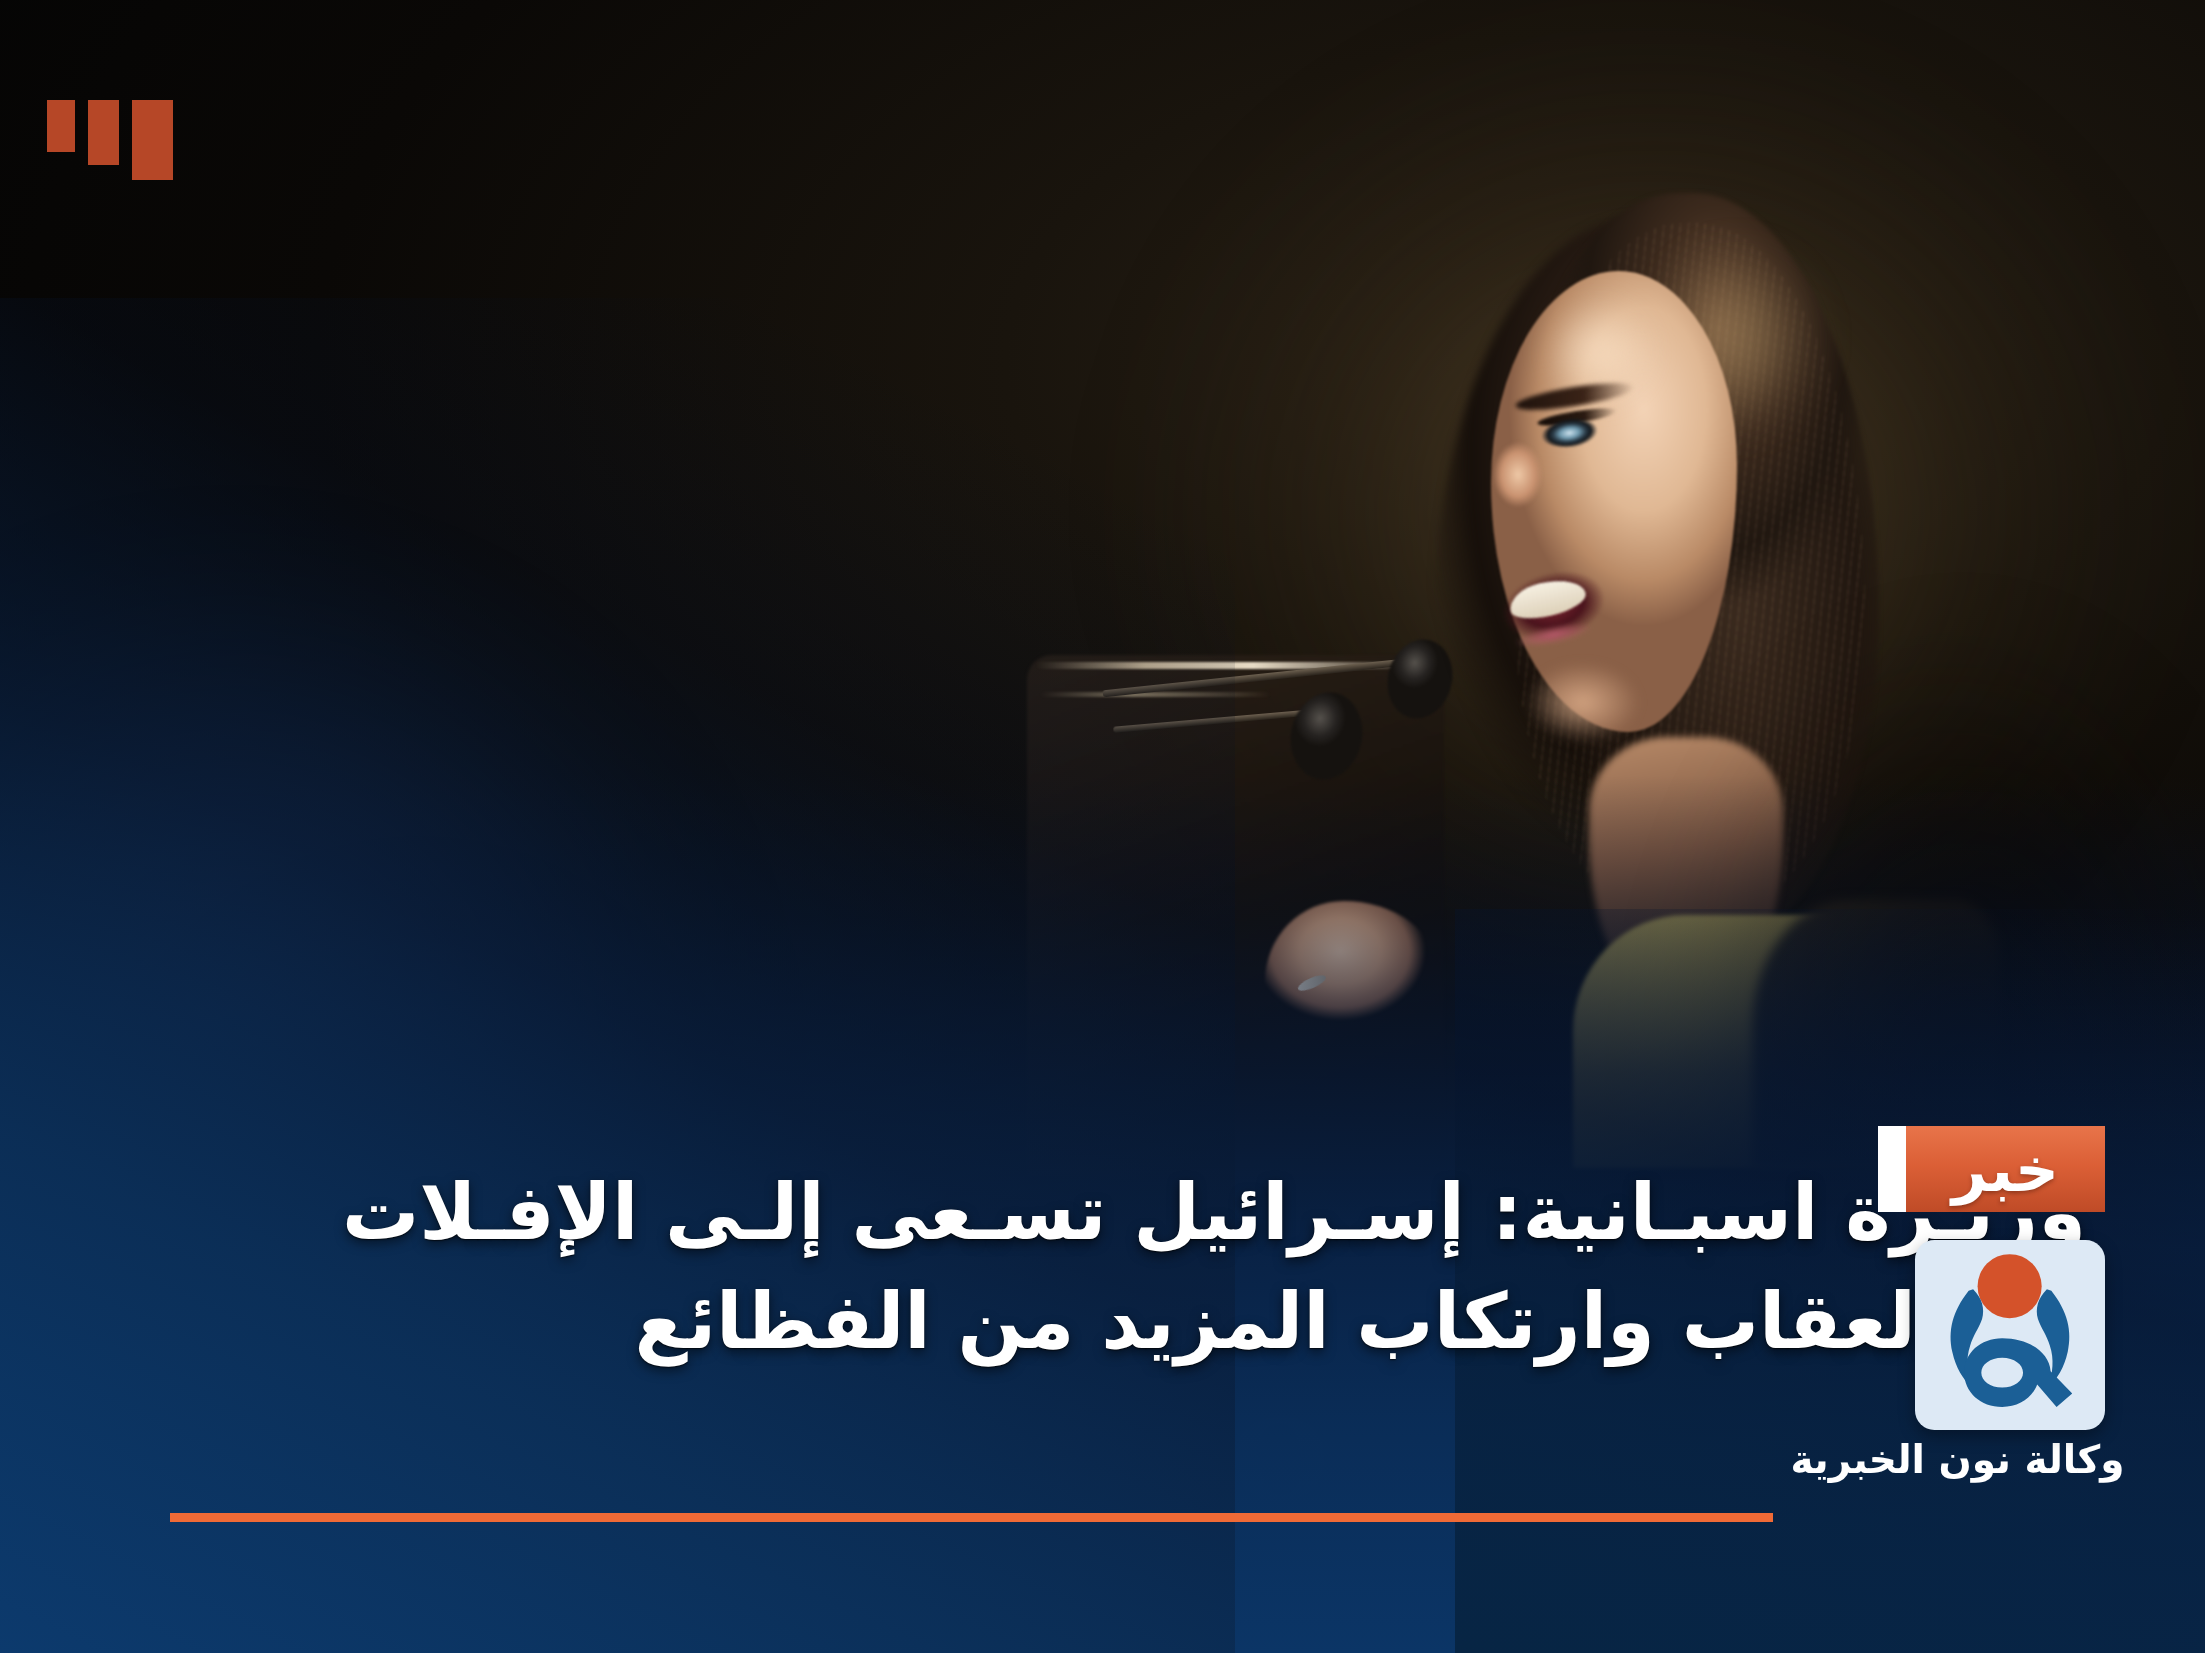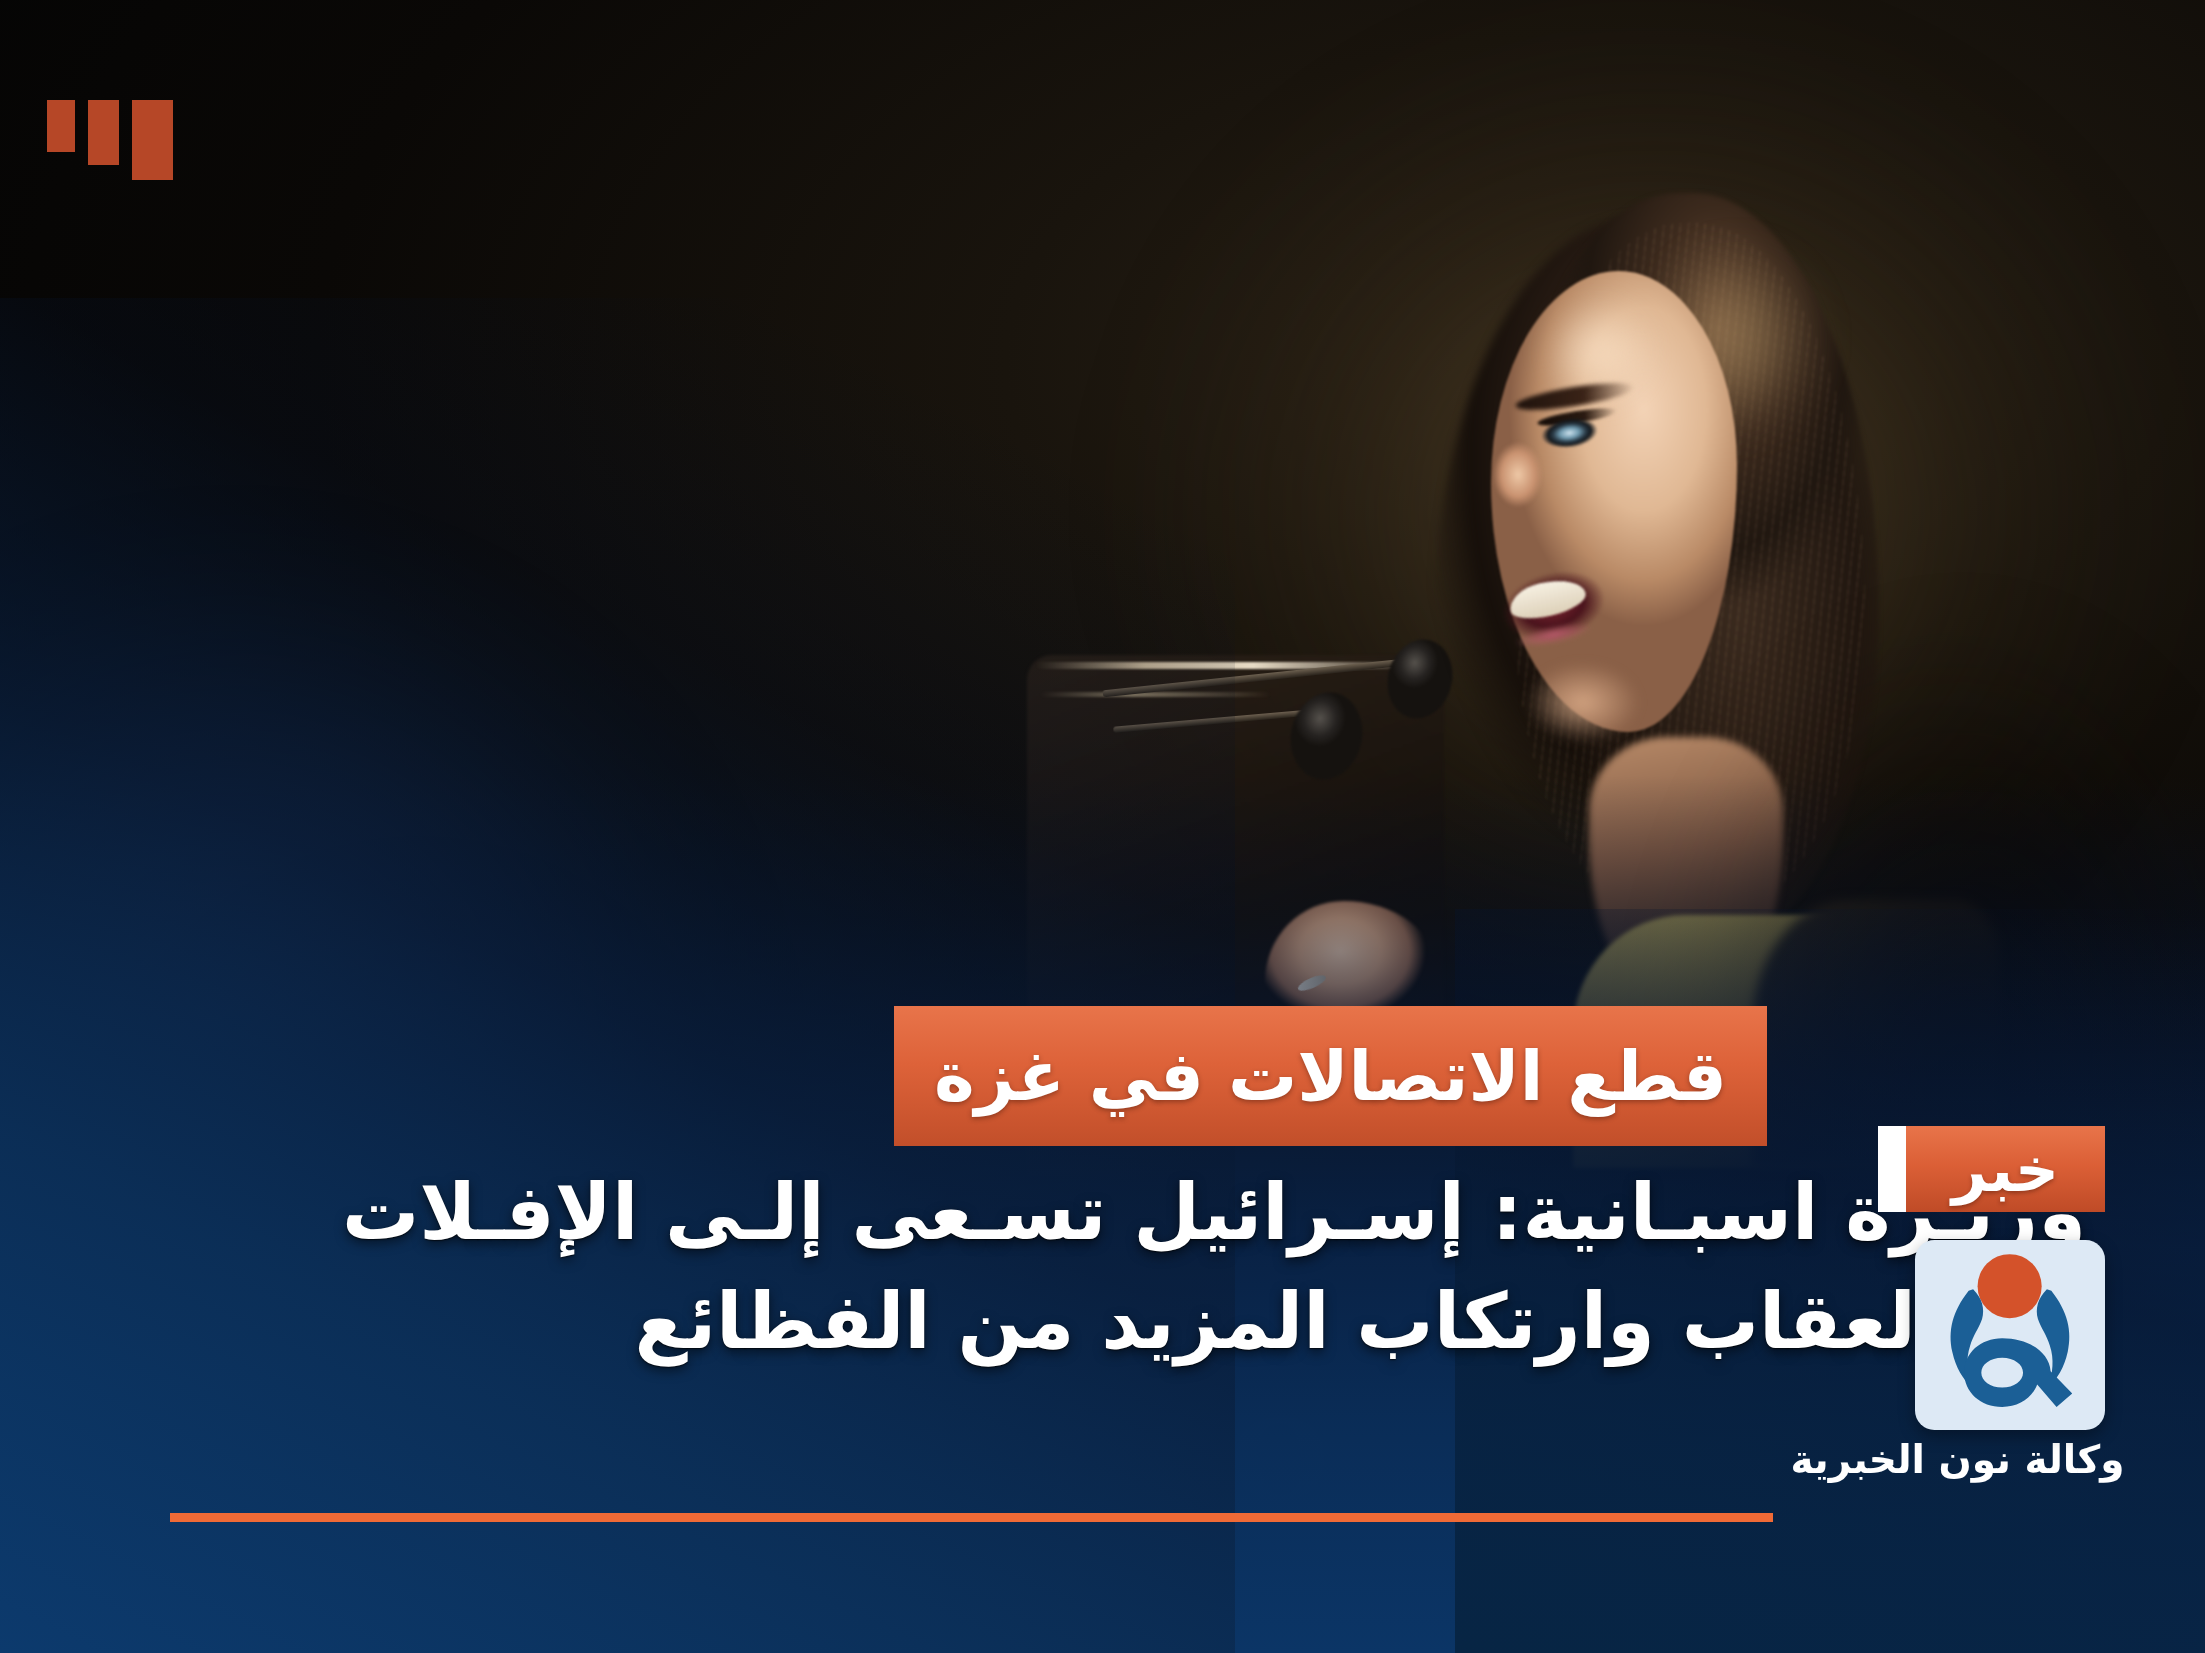--- a/index.html
+++ b/index.html
@@ -365,23 +365,20 @@
   <div class="bluewash"></div>
   <div class="bluewash-left"></div>
   <div class="bluewash-right"></div>
 
   <div class="mark">
     <span class="mark-bar b1"></span>
     <span class="mark-bar b2"></span>
     <span class="mark-bar b3"></span>
   </div>
 
-  <div class="kicker">
-    <span class="kicker-text">قطع الاتصالات في غزة</span>
-  </div>
 
   <div class="headline">
     <span class="ln l1">وزيـرة اسبـانية: إسـرائيل تسـعى إلـى الإفـلات</span>
     <span class="ln l2">من العقاب وارتكاب المزيد من الفظائع</span>
   </div>
 
   <div class="rule"></div>
 
   <div class="brand">
 

